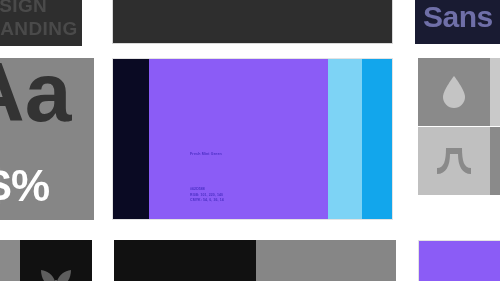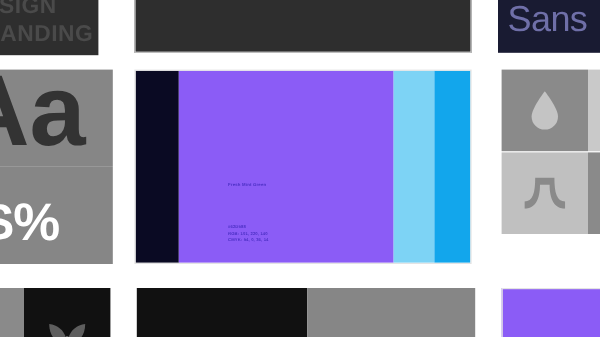--- a/index.html
+++ b/index.html
@@ -39,21 +39,21 @@
     border: 1px solid #d8d8d8;
   }
   #tile-sans-specimen {
     left: 415px; top: -10px; width: 120px; height: 54px;
     background: #191b32;
     display: flex; align-items: center;
     padding-left: 8px;
   }
   #sans-word {
     font-family: "Liberation Sans", sans-serif;
-    font-weight: 400;
+    font-weight: 700;
     font-size: 30px;
     letter-spacing: -.5px;
     color: #6f6fa8;
     white-space: nowrap;
   }
 
   
   #tile-type-aa {
     left: -30px; top: 58px; width: 124px; height: 81px;
     background: #868686;

